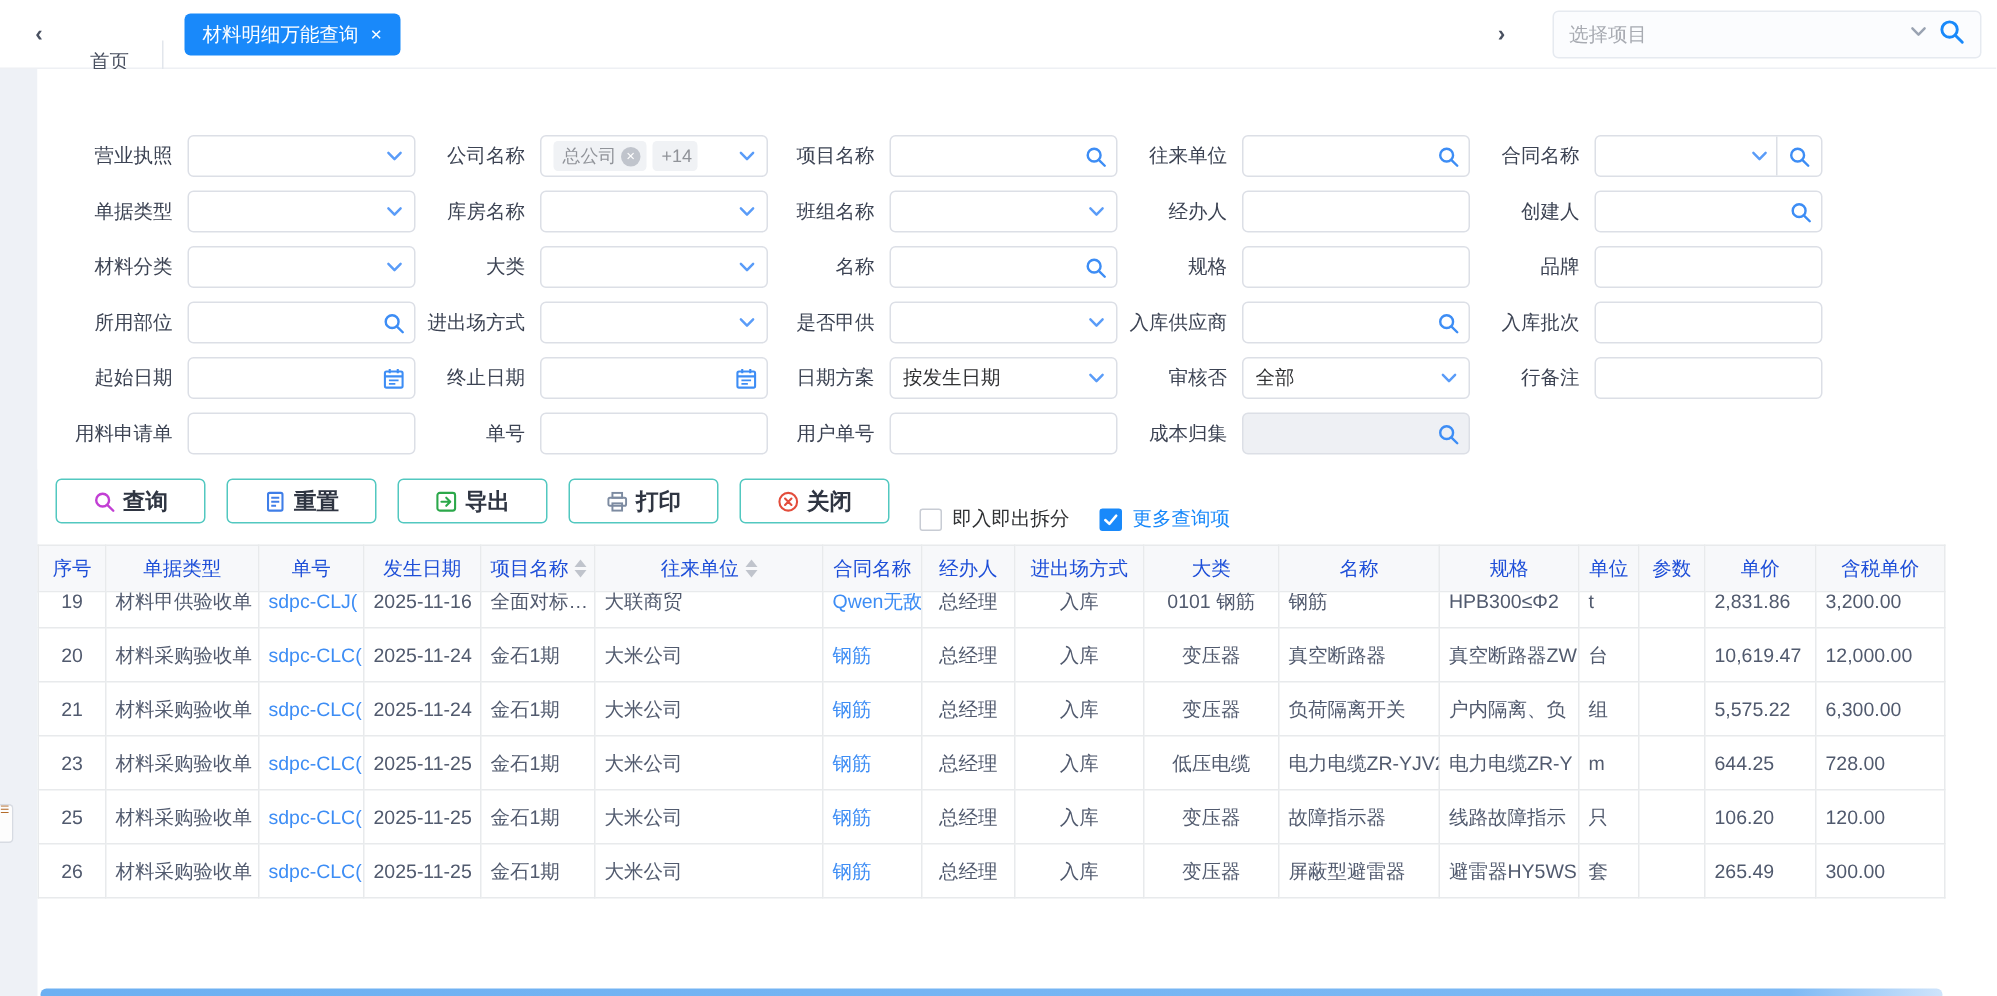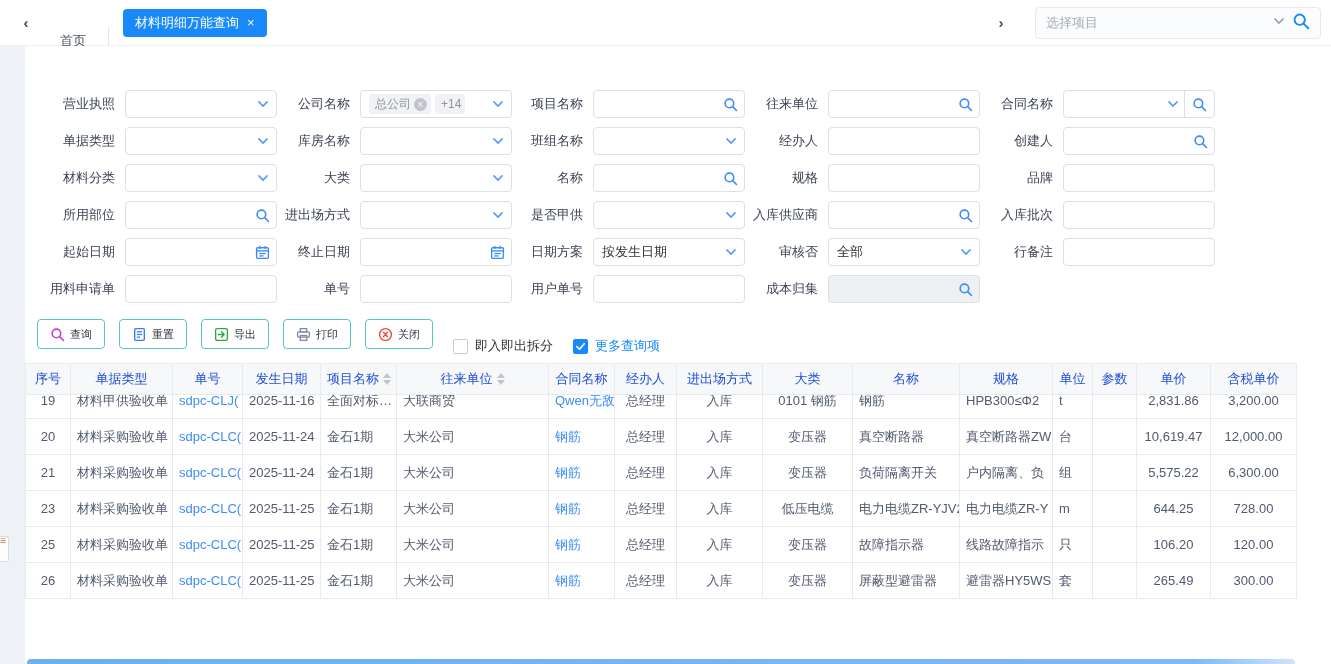--- a/index.html
+++ b/index.html
@@ -33,33 +33,33 @@
   .fbox input { flex:1; min-width:0; border:none; outline:none; background:transparent; font-size:13px; color:#303133; }
   .fbox.disabled { background:#eef0f4; }
   .fbox .sfx { display:flex; align-items:center; flex:none; cursor:pointer; }
   .fbox .tag { background:#f0f2f5; color:#909399; border-radius:3px; font-size:12px; height:20px; line-height:20px; padding:0 4px 0 6px; display:flex; align-items:center; gap:3px; flex:none; }
   .fbox .tag .tagx { width:13px; height:13px; border-radius:50%; background:#c0c4cc; color:#fff; font-size:10px; line-height:13px; text-align:center; cursor:pointer; }
   .fbox.attach { padding-right:0; }
   .fbox .attach-btn { width:30px; height:26px; border-left:1px solid #dcdfe6; display:flex; align-items:center; justify-content:center; cursor:pointer; }
 
   
   .toolbar { display:flex; align-items:center; gap:14px; padding:0 0 8px 12px; }
-  .tbtn { display:flex; align-items:center; gap:5px; height:30px; padding:0 12px; background:#fff; border:1px solid #52c8c0; border-radius:4px; font-size:11px; color:#2f3542; cursor:pointer; }
+  .tbtn { display:flex; align-items:center; gap:5px; height:30px; padding:0 24px; background:#fff; border:1px solid #52c8c0; border-radius:4px; font-size:15px; color:#2f3542; cursor:pointer;font-weight:bold; }
   .cbx-wrap { display:flex; align-items:center; gap:7px; margin-left:6px; cursor:pointer;margin-top:24px; }
   .cbx { width:15px; height:15px; border:1px solid #c8ccd4; border-radius:2px; background:#fff; display:flex; align-items:center; justify-content:center; }
   .cbx.on { background:#1989fa; border-color:#1989fa; }
   .cbx-label.blue { color:#1989fa; }
 
   
   .table-zone { position:relative; }
   table { border-collapse:collapse; table-layout:fixed; width:1271px; }
   th,td { border:1px solid #e8eaec; font-weight:normal; font-size:13px; color:#515a6e; overflow:hidden; white-space:nowrap; padding:0 6px; }
   thead th { background:#f7f8fa; height:31px; color:#1d4ed8; }
   tbody td { height:36px; background:#fff; color:#515a6e; }
-  td.c,th.c { text-align:center; } td.r { text-align:center;margin-left:32px; } td.l { text-align:left; }
+  td.c,th.c { text-align:center; } td.r { text-align:left;margin-left:32px; } td.l { text-align:left; }
   td.link { color:#3d8df5; cursor:pointer; }
   .th-inner { display:inline-flex; align-items:center; gap:4px; }
   .sorter { display:inline-flex; flex-direction:column; gap:2px; }
   .sorter i { width:0; height:0; border-left:4px solid transparent; border-right:4px solid transparent; display:block; }
   .sorter .up { border-bottom:5px solid #c0c4cc; } .sorter .dn { border-top:5px solid #c0c4cc; }
   .tbody-clip { height:262px; overflow:hidden; }
   .tbody-clip .shift { transform:translateY(-13px); }
   .hscroll { margin:2px 0 0 2px; width:1268px; height:8px; border-radius:4px; background:linear-gradient(90deg,#6db0f2 0%,#7db9f4 92%,#cfe4fb 100%); cursor:grab; }
 
   

